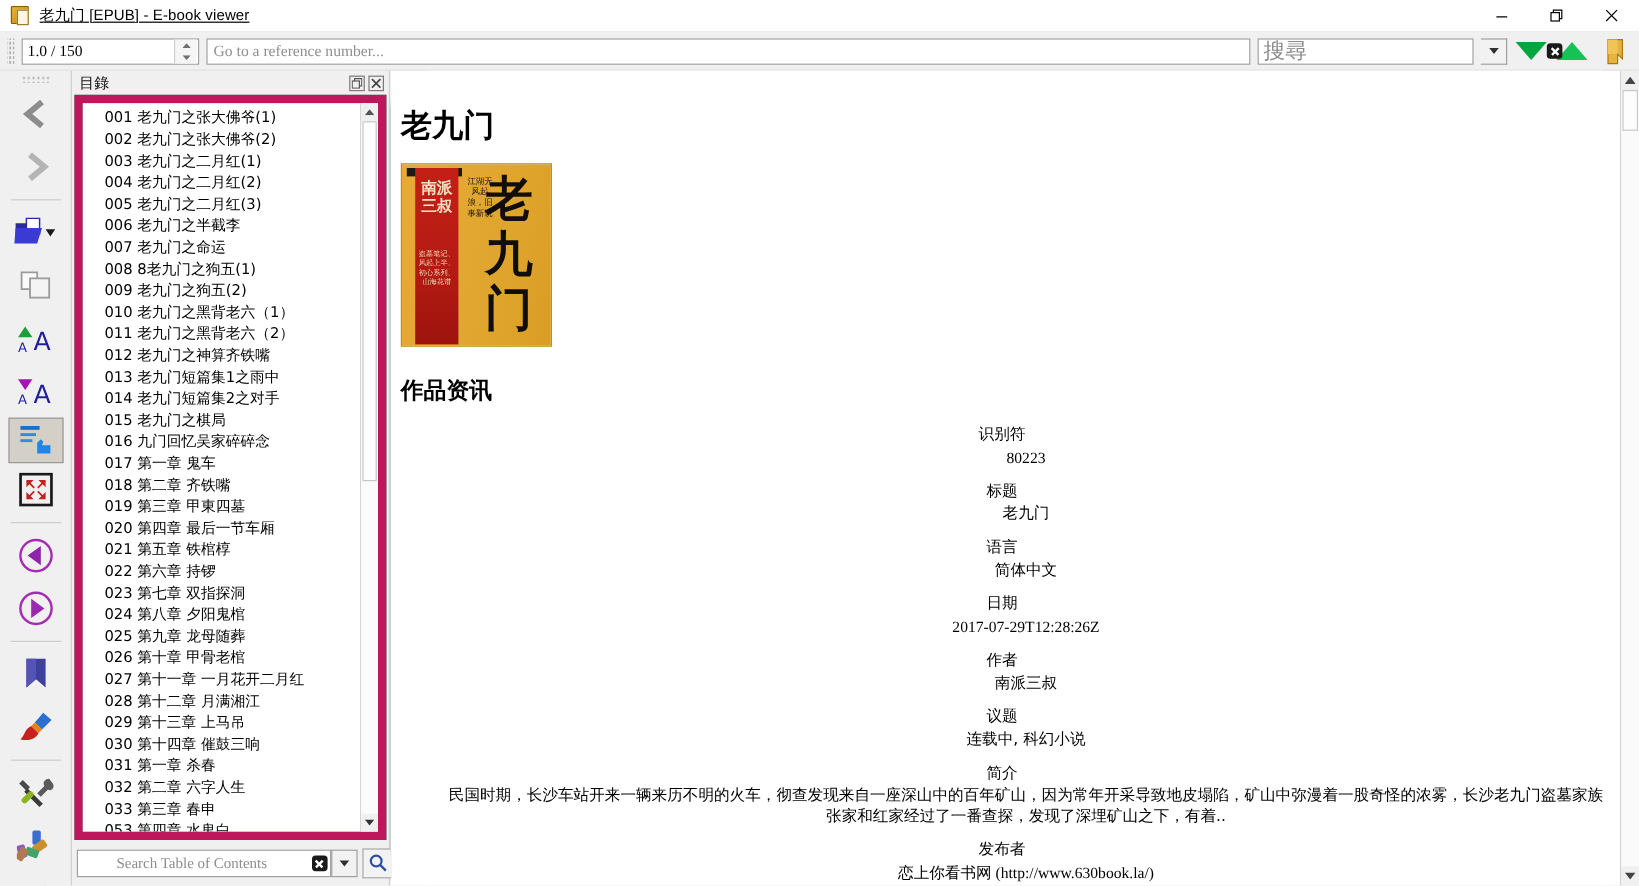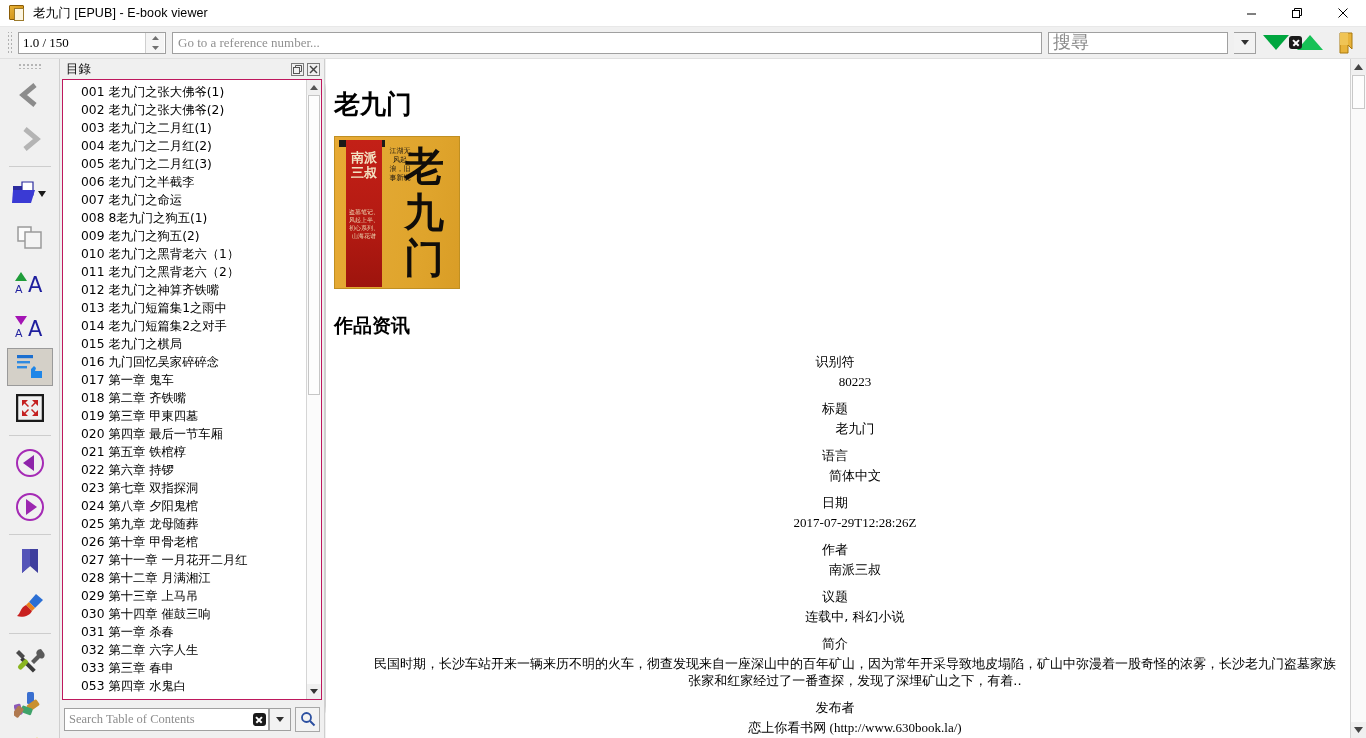--- a/index.html
+++ b/index.html
@@ -6,21 +6,21 @@
   html, body {
     width: 1366px; height: 738px;
     font-family: "Liberation Sans", "DejaVu Sans", sans-serif;
     background: #f0f0f0; overflow: hidden;
   }
   .app { width: 1366px; height: 738px; display: flex; flex-direction: column; background: #f0f0f0; position: relative; }
 
   
   .titlebar {
     height: 27px; background: #ffffff; display: flex; align-items: center;
-    border-bottom: 1px solid #e8e8e8; flex: none;
+    border-bottom: 1px solid #e8e8e8; flex: none; text-decoration: underline;
   }
   .titlebar-icon { width: 18px; height: 18px; margin-left: 8px; margin-right: 7px; position: relative; flex: none; }
   .tb-book { position: absolute; left: 1px; top: 1px; width: 15px; height: 15px;
     background: linear-gradient(135deg, #e8b33a 0%, #d79a1e 55%, #b87c10 100%);
     border: 1px solid #8a5c06; border-radius: 1px; }
   .tb-book:after { content: ""; position: absolute; left: 4px; top: 2px; width: 8px; height: 11px;
     background: #fdf6e3; border: 1px solid #9c7a2a; }
   .titlebar-text { font-size: 12.5px; color: #000; letter-spacing: 0.1px; }
   .win-buttons { margin-left: auto; display: flex; height: 27px; }
   .win-btn { width: 46px; height: 27px; display: flex; align-items: center; justify-content: center; }
@@ -100,31 +100,31 @@
   .toc {
     width: 265px; background: #f0f0f0; display: flex; flex-direction: column; flex: none;
     border-right: 1px solid #cfcfcf;
   }
   .toc-head { height: 20px; display: flex; align-items: center; padding: 0 4px 0 6px; flex: none; }
   .toc-title { font-size: 12.5px; color: #111; }
   .toc-head-btns { margin-left: auto; display: flex; gap: 3px; }
   .hbtn { width: 13px; height: 13px; border: 1px solid #7a7a7a; display: flex;
     align-items: center; justify-content: center; background: #f0f0f0; position: relative; }
   .toc-list-wrap { flex: 1 1 auto; display: flex; min-height: 0; background: #22c55e;
-    border: 1px solid #be185d; margin: 0 2px; }
+    border: 7px solid #be185d; margin: 0 2px; }
   .toc-list { flex: 1 1 auto; overflow: hidden; padding: 3px 0 0 0; background: #fff; }
   .toc-item { font-size: 12.3px; color: #000; padding: 0 4px 0 18px; height: 18px; line-height: 18px;
     white-space: nowrap; font-family: "DejaVu Sans", "Liberation Sans", sans-serif; }
   .sb { width: 15px; background: #f4f4f4; border-left: 1px solid #d5d5d5;
     display: flex; flex-direction: column; flex: none; }
   .sb-arrow { height: 15px; display: flex; align-items: center; justify-content: center; background: #f0f0f0; }
   .sb-track { flex: 1; position: relative; background: #fbfbfb; }
   .sb-thumb { position: absolute; left: 1px; right: 1px; background: #fdfdfd; border: 1px solid #c6c6c6; }
   .toc-search-row { height: 38px; display: flex; align-items: center; padding: 0 4px; gap: 4px; flex: none; }
-  .toc-search { flex: 1; height: 23px; background: #fff; border: 1px solid #a0a0a0; display: flex; align-items: center; }
+  .toc-search { flex: 1; height: 23px; background: #fff; border: 1px solid #a0a0a0; display: flex; align-items: center; padding-left: 28px; }
   .toc-search input { border: none; outline: none; flex: 1; height: 21px; padding: 0 4px;
     font-family: "Liberation Serif", serif; font-size: 12.5px; background: transparent; }
   .toc-search input::placeholder { color: #8d8d8d; }
   .mag-btn { width: 25px; height: 25px; border: 1px solid #a8a8a8; background: #f3f3f3;
     display: flex; align-items: center; justify-content: center; flex: none; }
 
   
   .content-wrap { flex: 1 1 auto; display: flex; min-width: 0; background: #fff;
     border-left: 1px solid #cfcfcf; border-radius: 32px; }
   .content { flex: 1 1 auto; overflow: hidden; padding: 28px 0 0 0; background: #fff; min-width: 0; }

